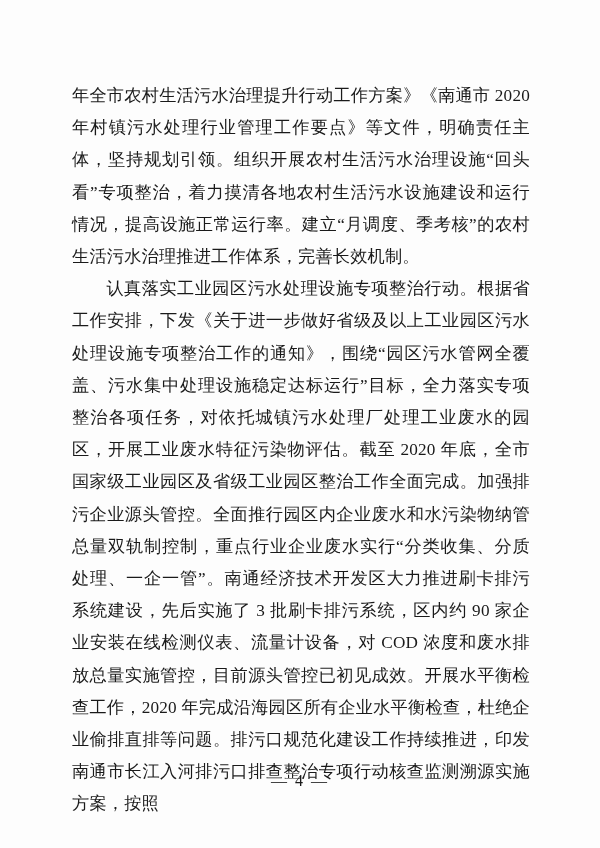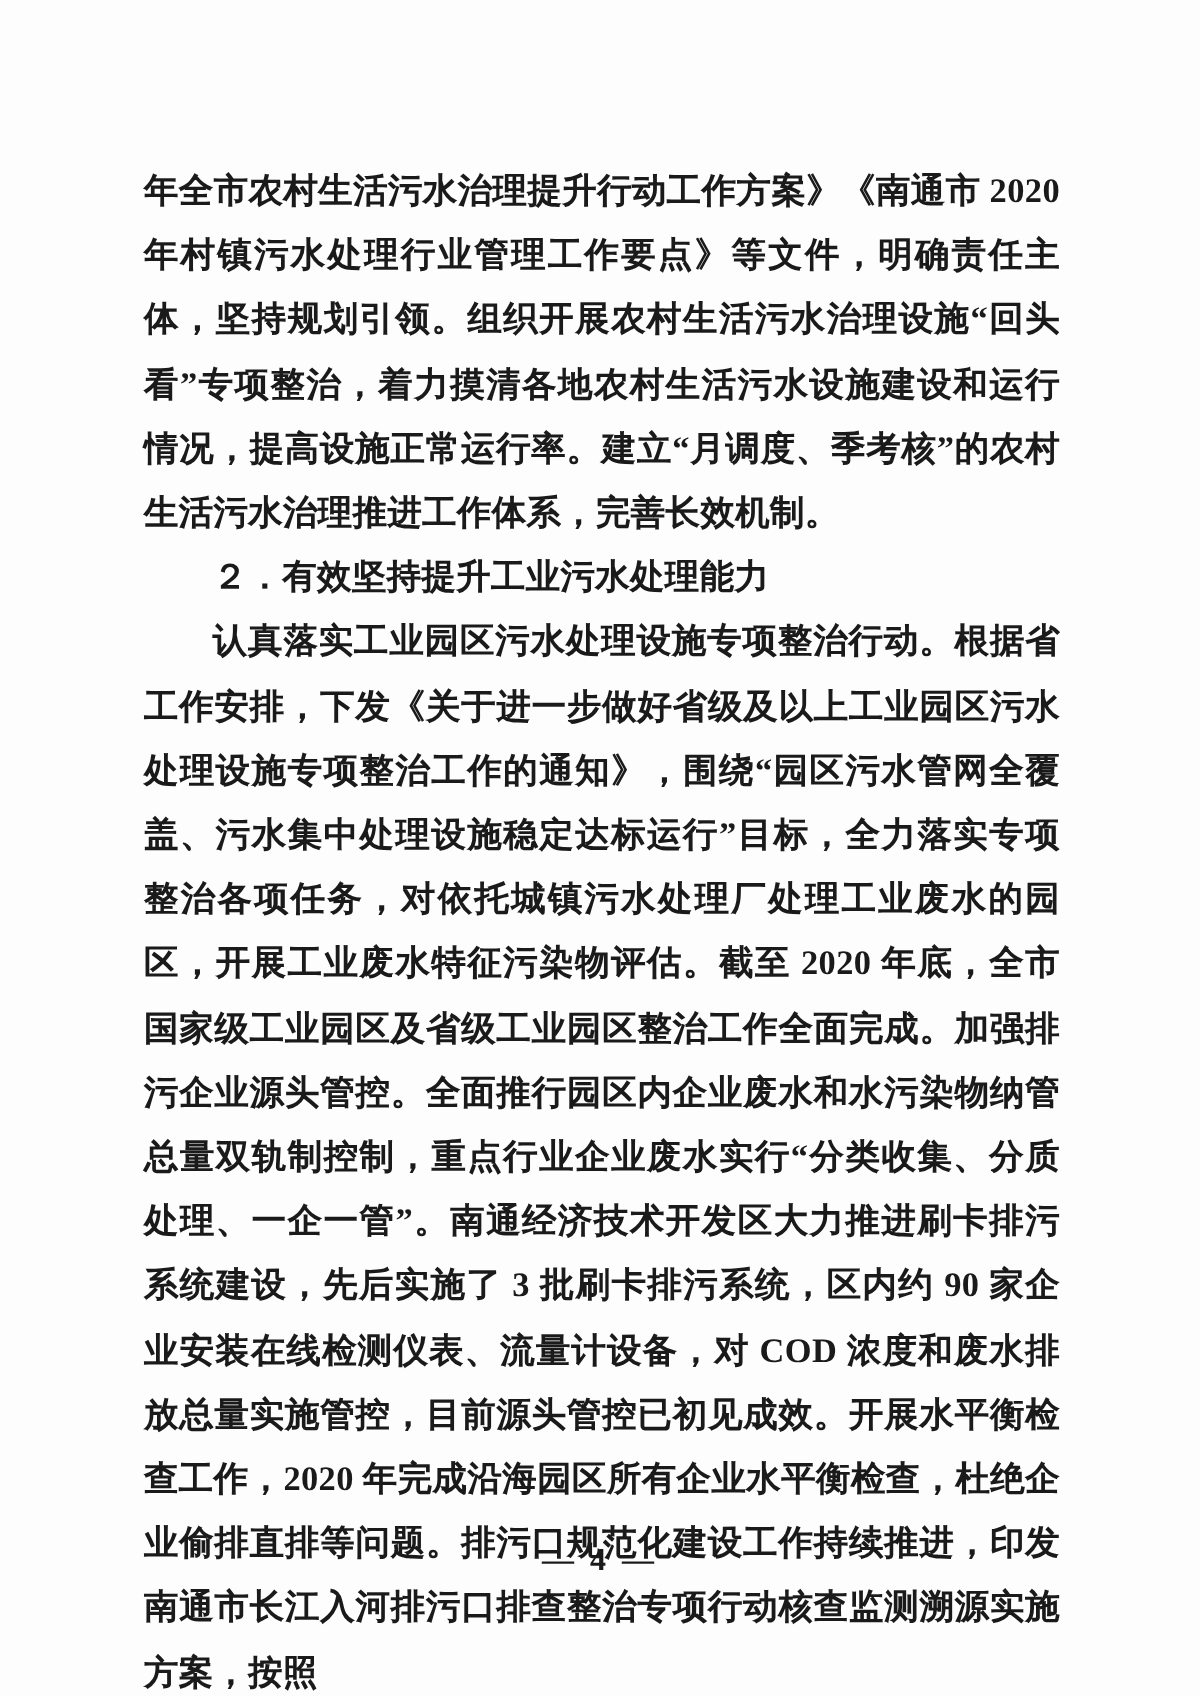--- a/index.html
+++ b/index.html
@@ -13,21 +13,20 @@
     font-family: "Liberation Serif", "DejaVu Serif", serif;
     color: #111111;
     overflow: hidden;
   }
   .page {
     position: relative;
     width: 600px;
     height: 848px;
     box-sizing: border-box;
     background: #fdfdfd;
-    font-weight: bold;
   }
   .content {
     position: absolute;
     left: 72px;
     top: 80px;
     width: 458px;
   }
   p.para {
     margin: 0 0 0 0;
     font-size: 17.2px;
@@ -62,19 +61,18 @@
     display: inline-block;
     letter-spacing: 2px;
   }
 </style>
 </head>
 <body>
 
 <div class="page">
   <div class="content">
     <p class="para">年全市农村生活污水治理提升行动工作方案》《南通市 2020 年村镇污水处理行业管理工作要点》等文件，明确责任主体，坚持规划引领。组织开展农村生活污水治理设施“回头看”专项整治，着力摸清各地农村生活污水设施建设和运行情况，提高设施正常运行率。建立“月调度、季考核”的农村生活污水治理推进工作体系，完善长效机制。</p>
-    <p class="para heading">２．有效坚持提升工业污水处理能力</p>
     <p class="para indent">认真落实工业园区污水处理设施专项整治行动。根据省工作安排，下发《关于进一步做好省级及以上工业园区污水处理设施专项整治工作的通知》，围绕“园区污水管网全覆盖、污水集中处理设施稳定达标运行”目标，全力落实专项整治各项任务，对依托城镇污水处理厂处理工业废水的园区，开展工业废水特征污染物评估。截至 2020 年底，全市国家级工业园区及省级工业园区整治工作全面完成。加强排污企业源头管控。全面推行园区内企业废水和水污染物纳管总量双轨制控制，重点行业企业废水实行“分类收集、分质处理、一企一管”。南通经济技术开发区大力推进刷卡排污系统建设，先后实施了 3 批刷卡排污系统，区内约 90 家企业安装在线检测仪表、流量计设备，对 COD 浓度和废水排放总量实施管控，目前源头管控已初见成效。开展水平衡检查工作，2020 年完成沿海园区所有企业水平衡检查，杜绝企业偷排直排等问题。排污口规范化建设工作持续推进，印发南通市长江入河排污口排查整治专项行动核查监测溯源实施方案，按照</p>
   </div>
   <div class="footer">
     <span class="pgnum">— 4 —</span>
   </div>
 </div>
 
 </body></html>

